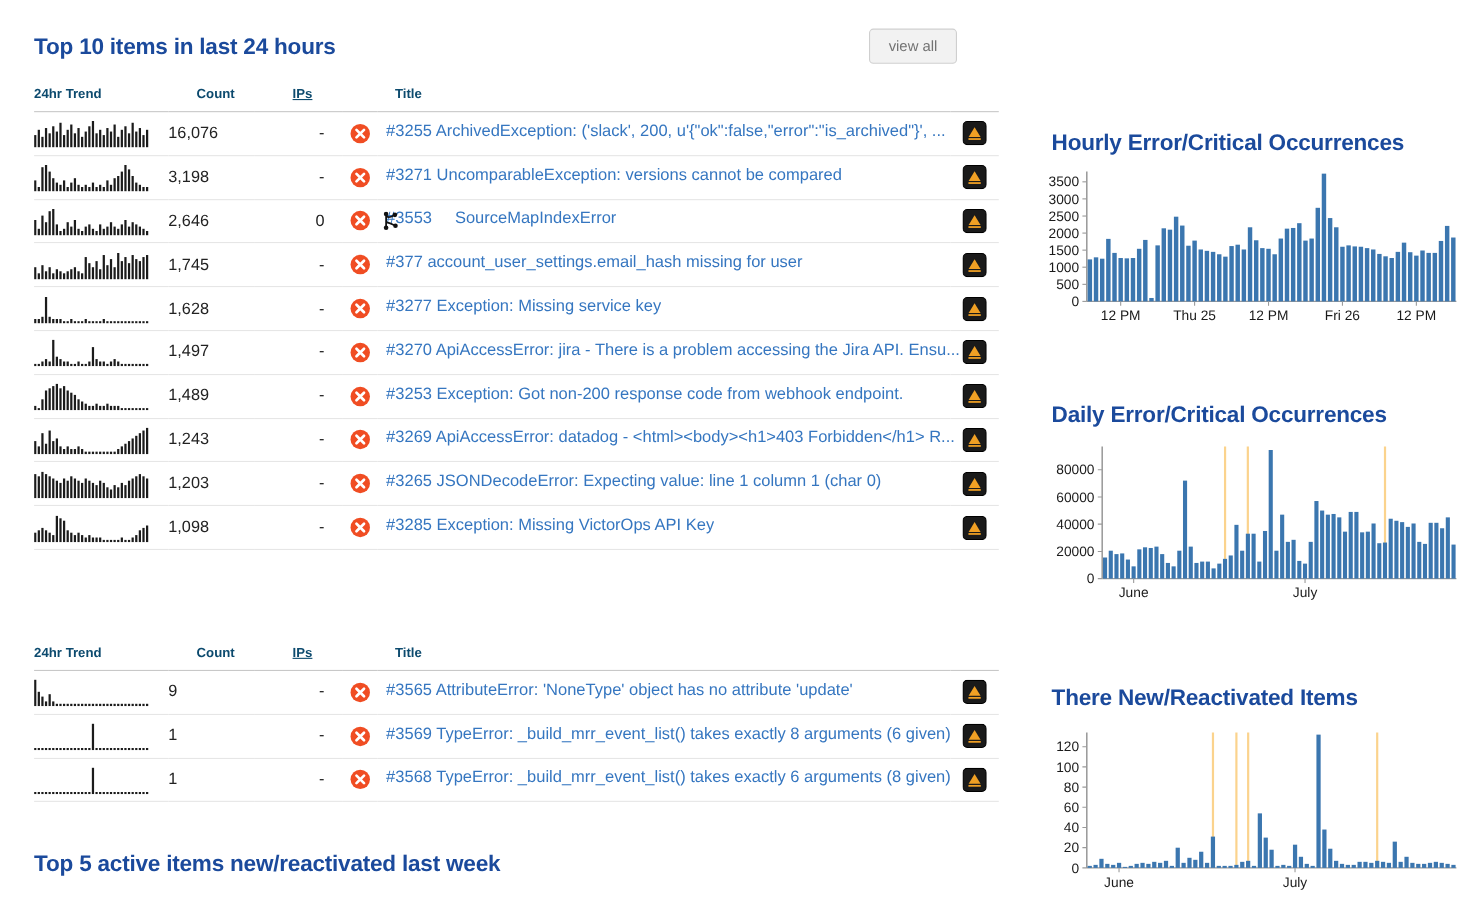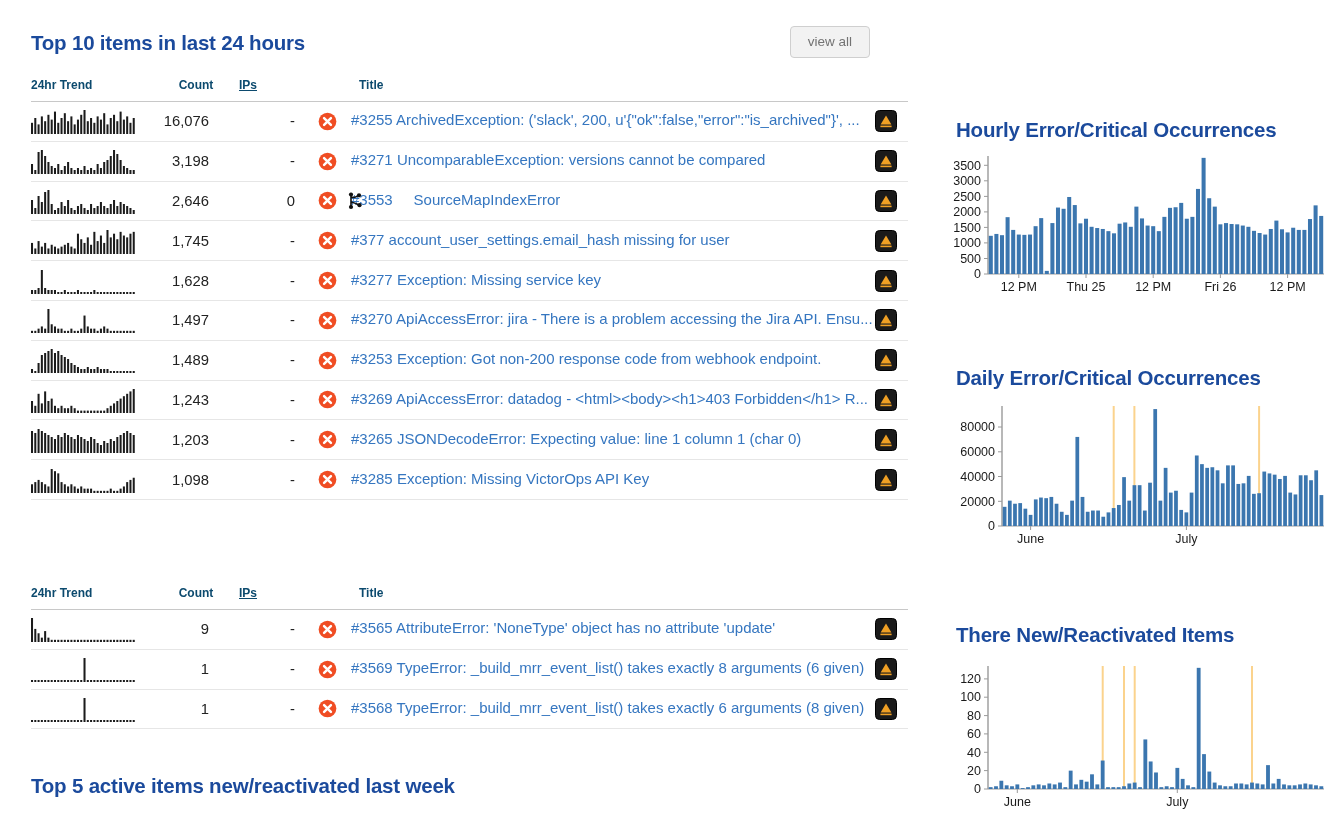--- a/index.html
+++ b/index.html
@@ -73,35 +73,35 @@
     font-size: 12px;
     font-weight: bold;
     color: #0c4a6e;
     text-align: left;
     padding: 0 0 9px 0;
     border-bottom: 1px solid #c8c8c8;
     vertical-align: bottom;
   }
   .tbl th.c-trend { width: 122px; }
   .tbl th.c-count { width: 70px; text-align: center; padding-left: 8px;}
-  .tbl th.c-ips   { width: 72px; text-align: left; padding-left: 8px; text-decoration: underline;}
+  .tbl th.c-ips   { width: 72px; text-align: center; padding-left: 8px; text-decoration: underline;}
   .tbl th.c-sev   { width: 32px; }
   .tbl th.c-title { width: 505px; padding-left: 16px;}
   .tbl th.c-act   { width: 44px; }
 
   .tbl td {
     padding: 0;
     height: 38.8px;
     border-bottom: 1px solid #e6e6e6;
     vertical-align: middle;
     font-size: 14.5px;
   }
   .tbl tr:last-child td { border-bottom: 1px solid #e6e6e6; }
 
-  td.c-count { text-align: right; padding-right: 22px; font-size: 14.8px; color: #222;}
+  td.c-count { text-align: left; padding-right: 22px; font-size: 14.8px; color: #222;}
   td.c-ips { text-align: right; padding-right: 16px; font-size: 14.8px; color: #222;}
   td.c-sev { text-align: center; }
   td.c-title { padding-left: 8px; }
   td.c-act  { text-align: center; }
 
   .item-link {
     color: #3576c0;
     text-decoration: none;
     font-size: 15px;
     white-space: nowrap;

